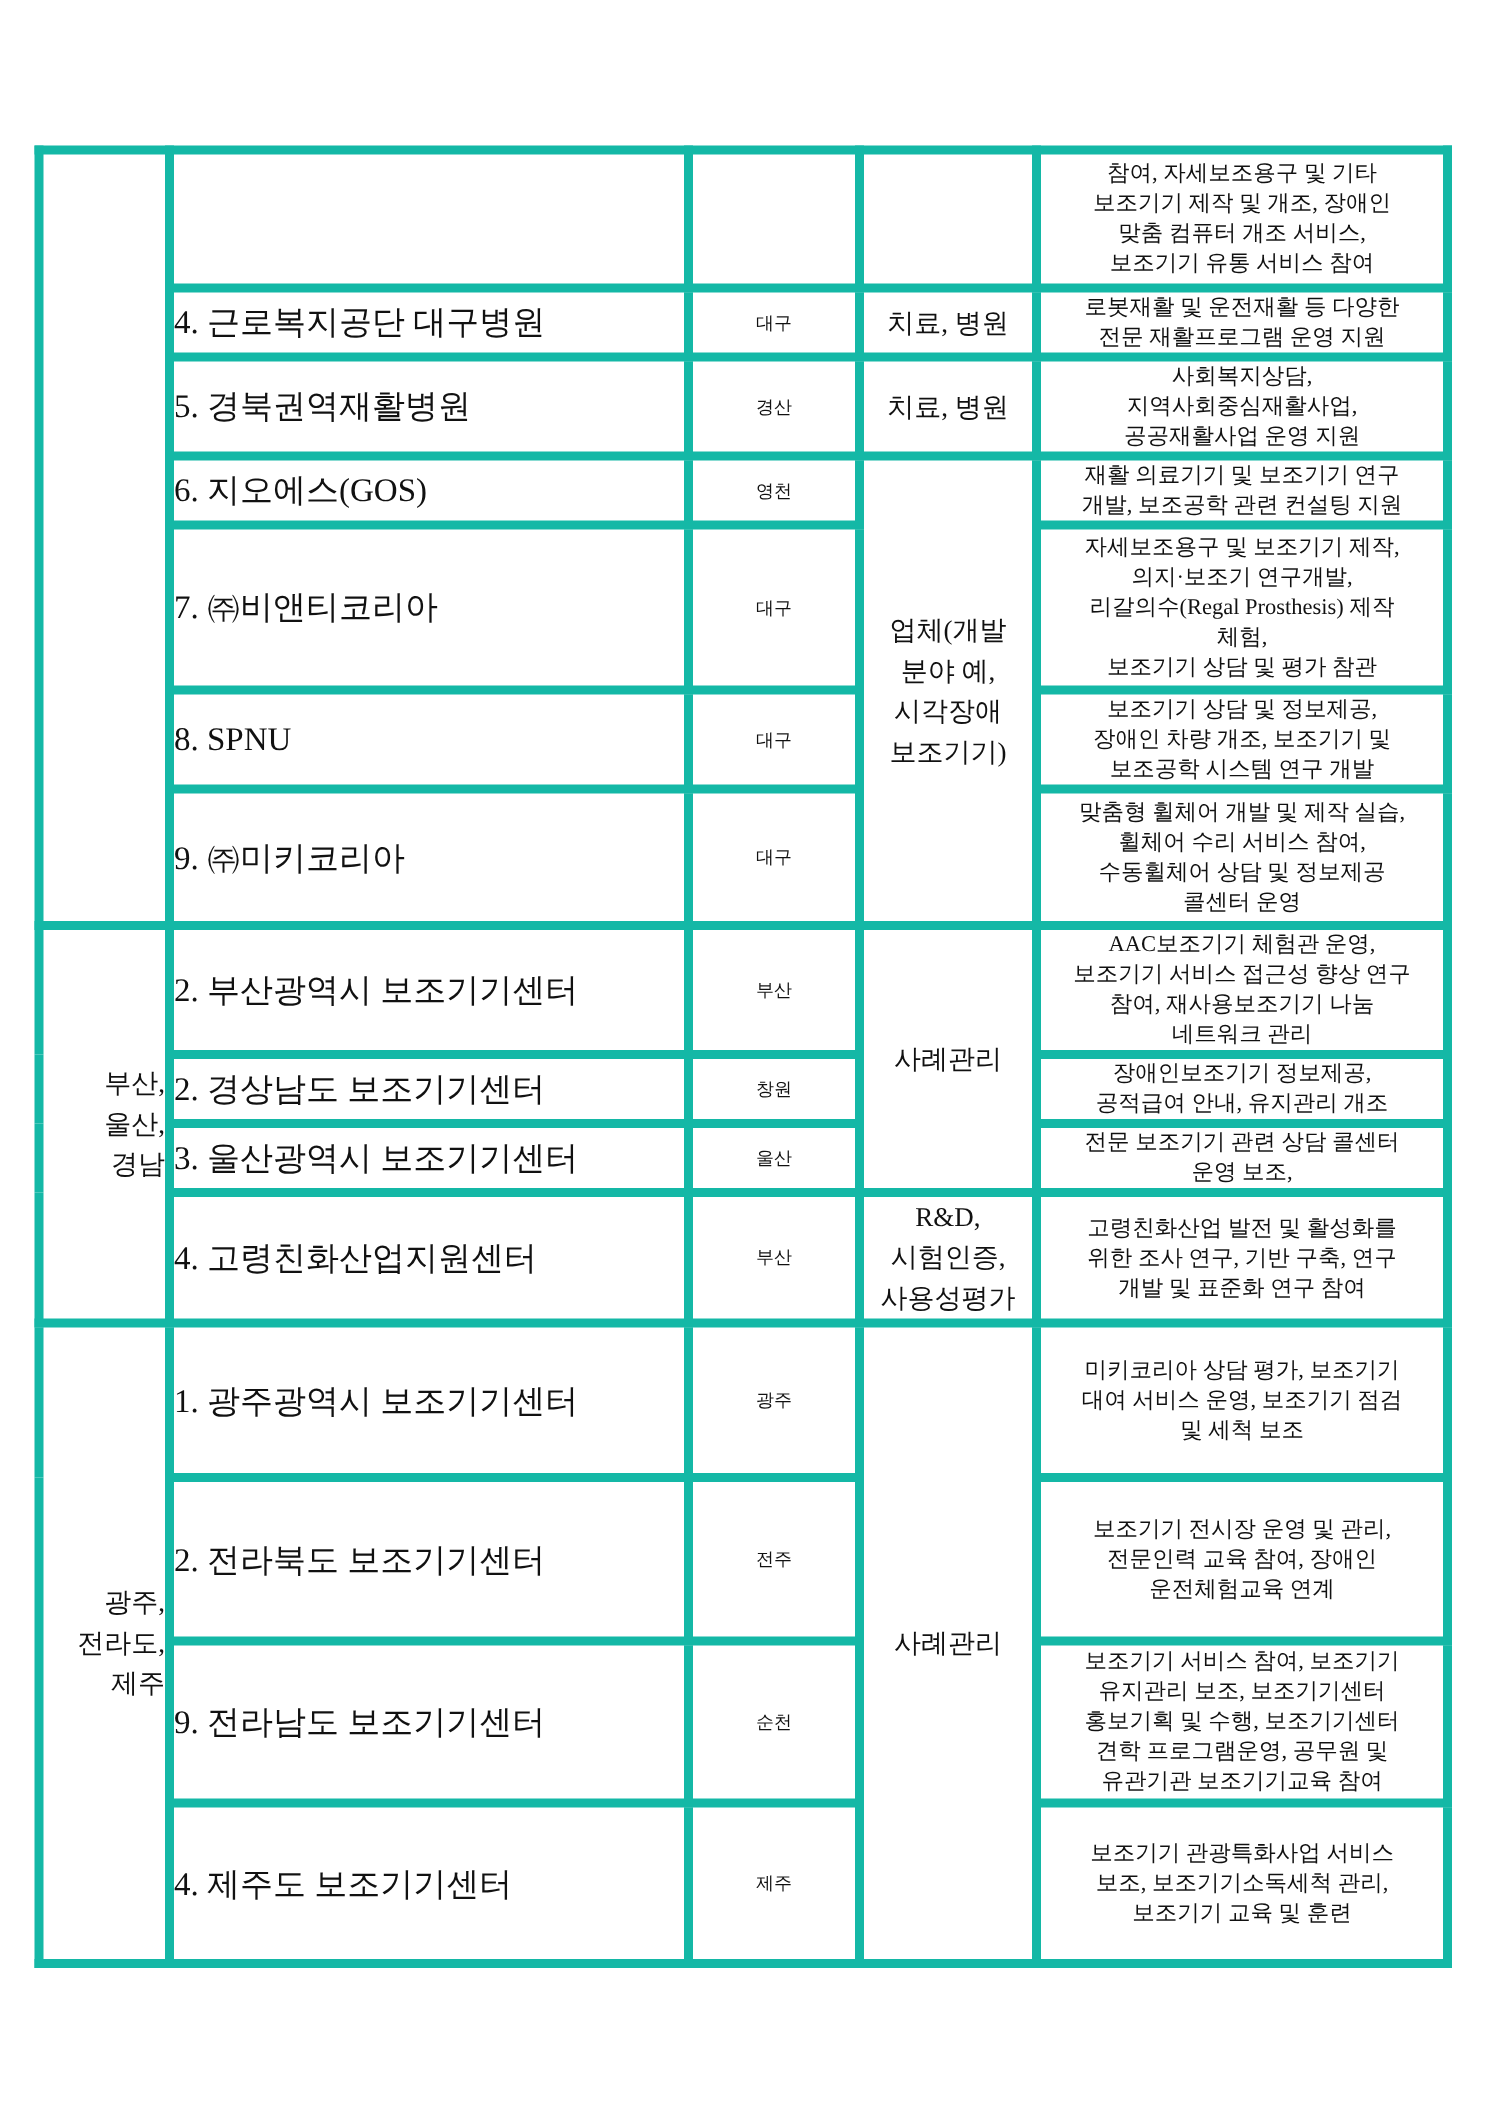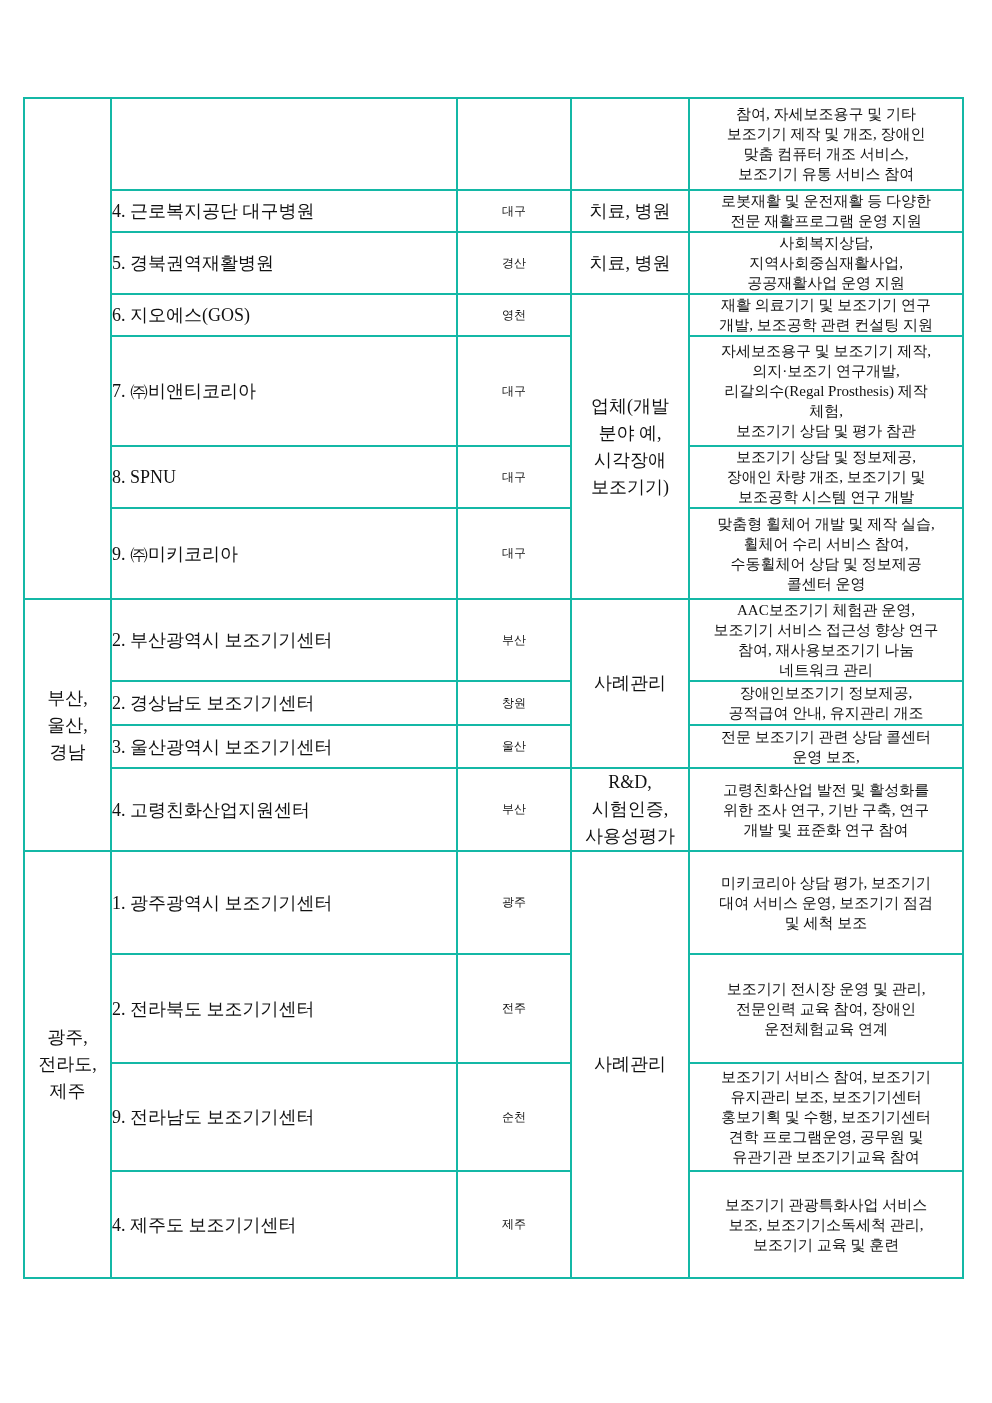--- a/index.html
+++ b/index.html
@@ -14,35 +14,35 @@
   }
   table.doc-table {
     position: absolute;
     left: 23px;
     top: 97px;
     width: 939px;
     border-collapse: collapse;
     table-layout: fixed;
   }
   table.doc-table td {
-    border: 2px solid #14b8a6;
+    border: 6px solid #14b8a6;
     vertical-align: middle;
     overflow: hidden;
     padding: 0;
   }
   td.region {
-    text-align: center;
+    text-align: right;
     font-size: 18px;
     line-height: 27px;
     white-space: pre-line;
   }
   td.name {
     text-align: left;
     padding-left: 5px;
-    font-size: 18px;
+    font-size: 22px;
     line-height: 22px;
   }
   td.city {
     text-align: center;
     font-size: 12px;
   }
   td.cat {
     text-align: center;
     font-size: 18px;
     line-height: 27px;

